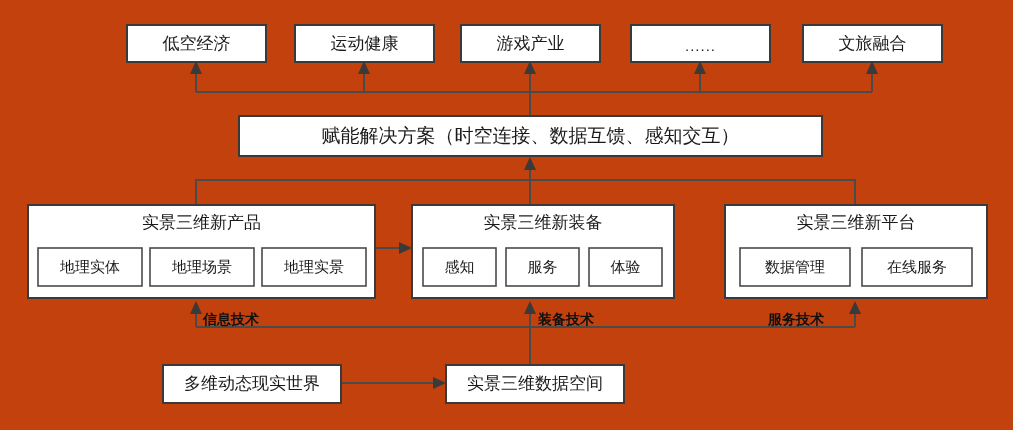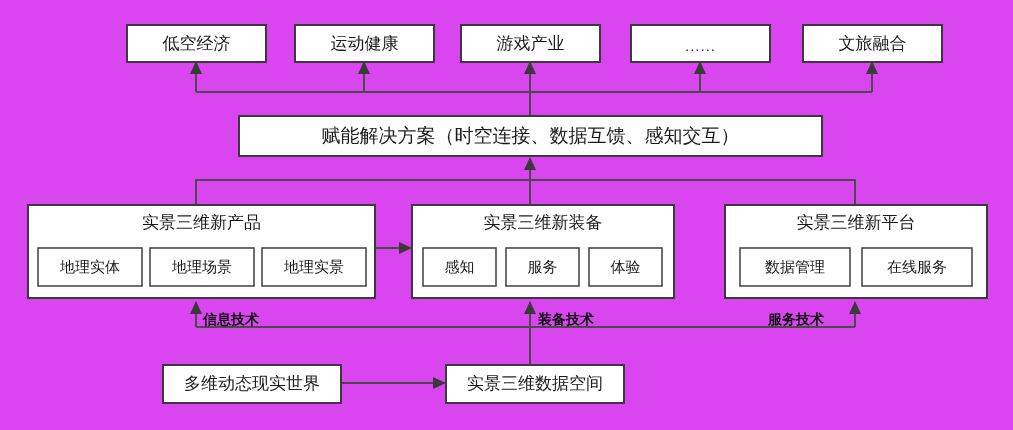--- a/index.html
+++ b/index.html
@@ -10,21 +10,21 @@
   body {
     width: 1013px;
     height: 430px;
     font-family: "Liberation Sans", "DejaVu Sans", sans-serif;
     overflow: hidden;
   }
   #diagram-root {
     position: relative;
     width: 1013px;
     height: 430px;
-    background: #d946ef;
+    background: #c2410c;
   }
   svg.canvas {
     position: absolute;
     left: 0;
     top: 0;
     width: 1013px;
     height: 430px;
   }
   .box-rect {
     fill: #ffffff;

